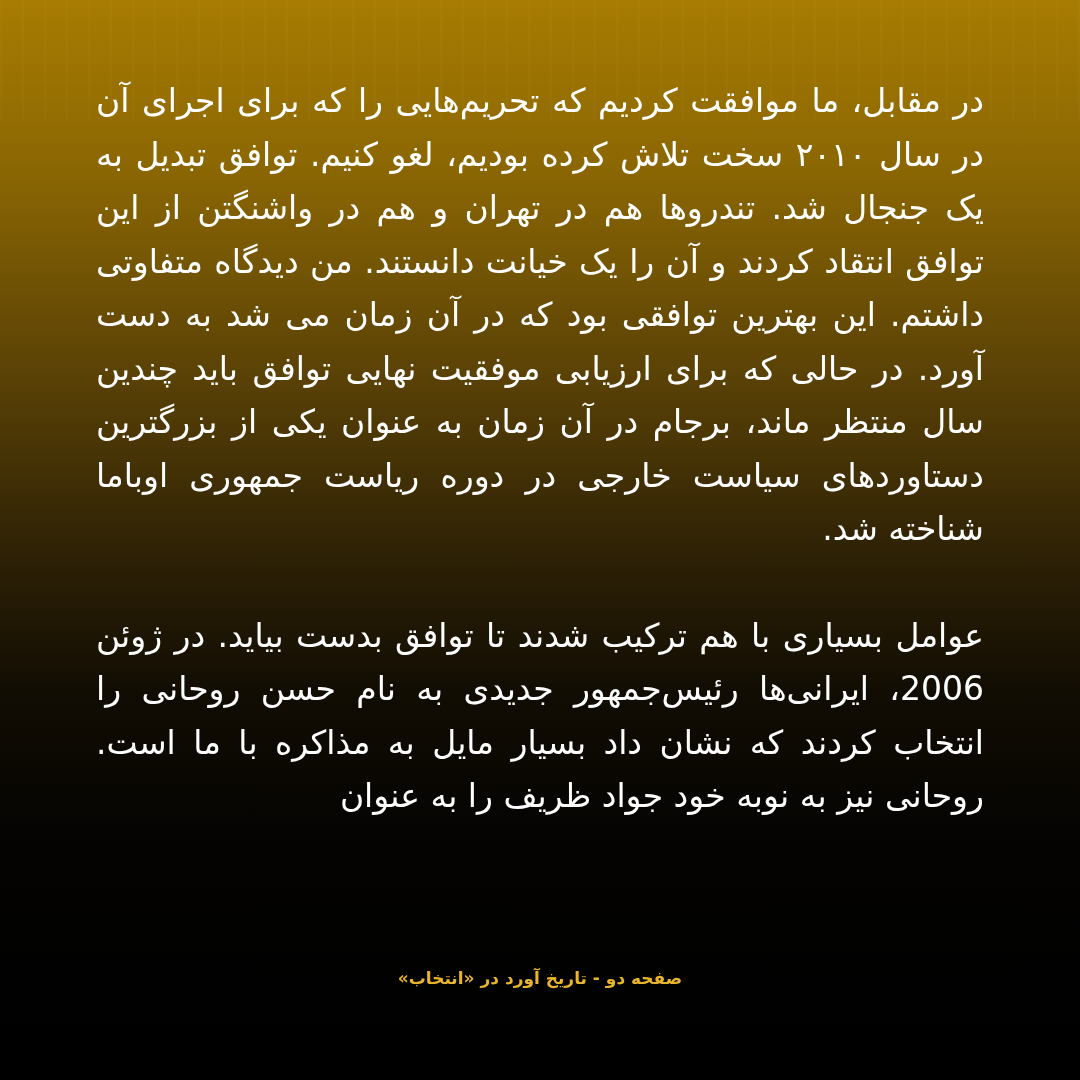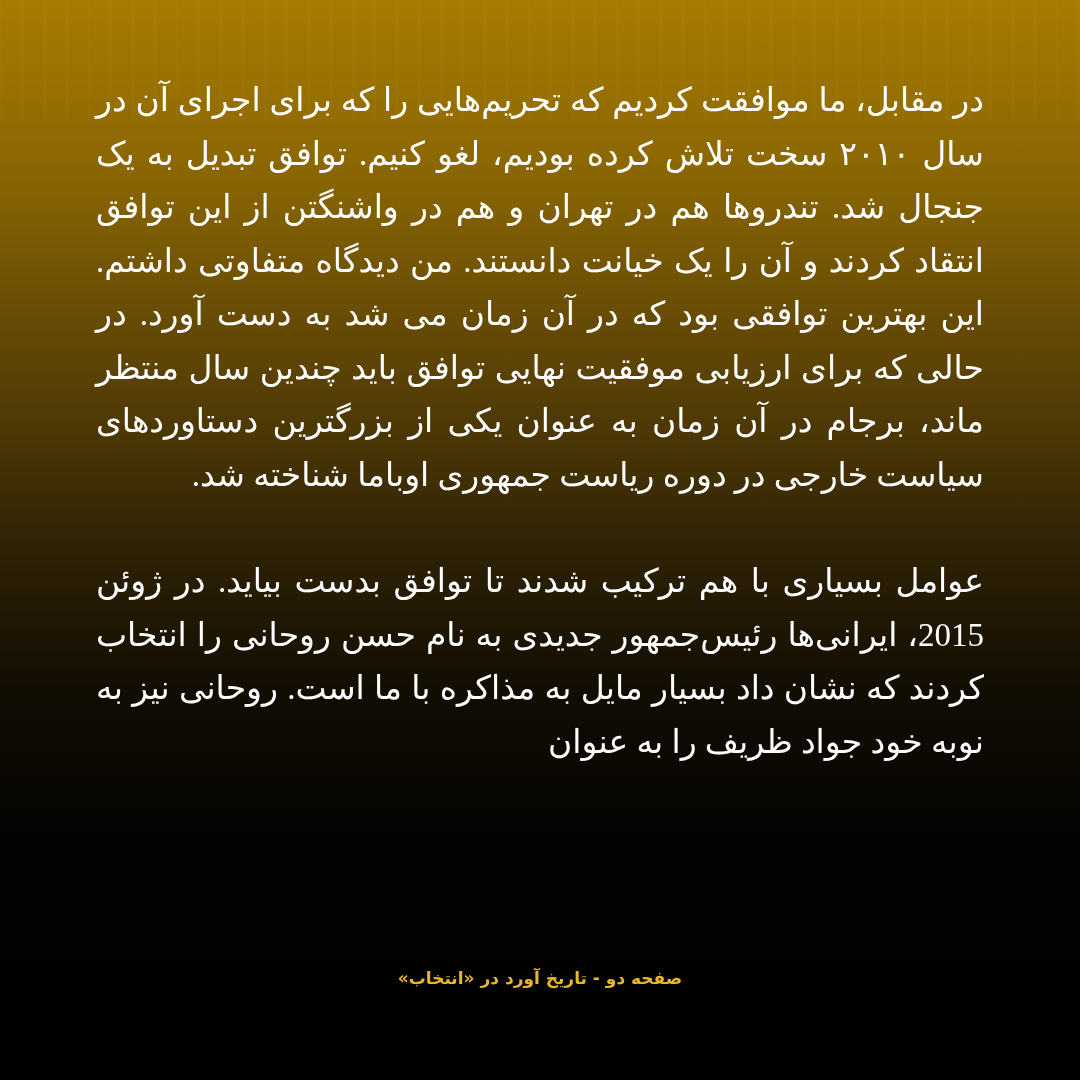--- a/index.html
+++ b/index.html
@@ -31,21 +31,20 @@
     color: #ffffff;
   }
   .para {
     margin: 0;
     font-size: 33px;
     line-height: 53.5px;
     font-weight: normal;
     text-align: justify;
     text-align-last: right;
     letter-spacing: 0;
-    font-family: Liberation Serif, serif;
   }
   .para + .para {
     margin-top: 53px;
   }
   .footer {
     position: absolute;
     left: 0;
     right: 0;
     top: 968px;
     text-align: center;
@@ -55,16 +54,16 @@
     font-weight: bold;
   }
 </style>
 </head>
 <body>
 
 <div class="pattern"></div>
 
 <div class="content">
   <p class="para">در مقابل، ما موافقت کردیم که تحریم‌هایی را که برای اجرای آن در سال ۲۰۱۰ سخت تلاش کرده بودیم، لغو کنیم. توافق تبدیل به یک جنجال شد. تندروها هم در تهران و هم در واشنگتن از این توافق انتقاد کردند و آن را یک خیانت دانستند. من دیدگاه متفاوتی داشتم. این بهترین توافقی بود که در آن زمان می شد به دست آورد. در حالی که برای ارزیابی موفقیت نهایی توافق باید چندین سال منتظر ماند، برجام در آن زمان به عنوان یکی از بزرگترین دستاوردهای سیاست خارجی در دوره ریاست جمهوری اوباما شناخته شد.</p>
-  <p class="para">عوامل بسیاری با هم ترکیب شدند تا توافق بدست بیاید. در ژوئن 2015، ایرانی‌ها رئیس‌جمهور جدیدی به نام حسن روحانی را انتخاب کردند که نشان داد بسیار مایل به مذاکره با ما است. روحانی نیز به نوبه خود جواد ظریف را به عنوان</p>
+  <p class="para">عوامل بسیاری با هم ترکیب شدند تا توافق بدست بیاید. در ژوئن 2006، ایرانی‌ها رئیس‌جمهور جدیدی به نام حسن روحانی را انتخاب کردند که نشان داد بسیار مایل به مذاکره با ما است. روحانی نیز به نوبه خود جواد ظریف را به عنوان</p>
 </div>
 
 <div class="footer">صفحه دو - تاریخ آورد در «انتخاب»</div>
 
 </body></html>

